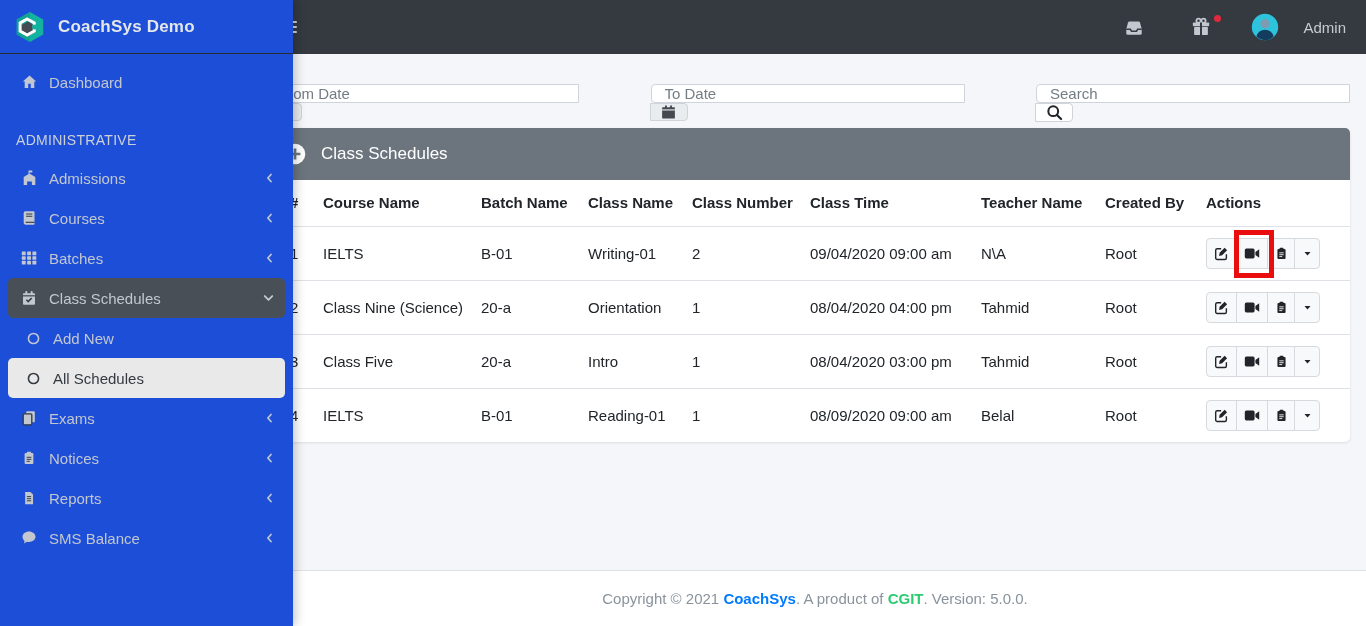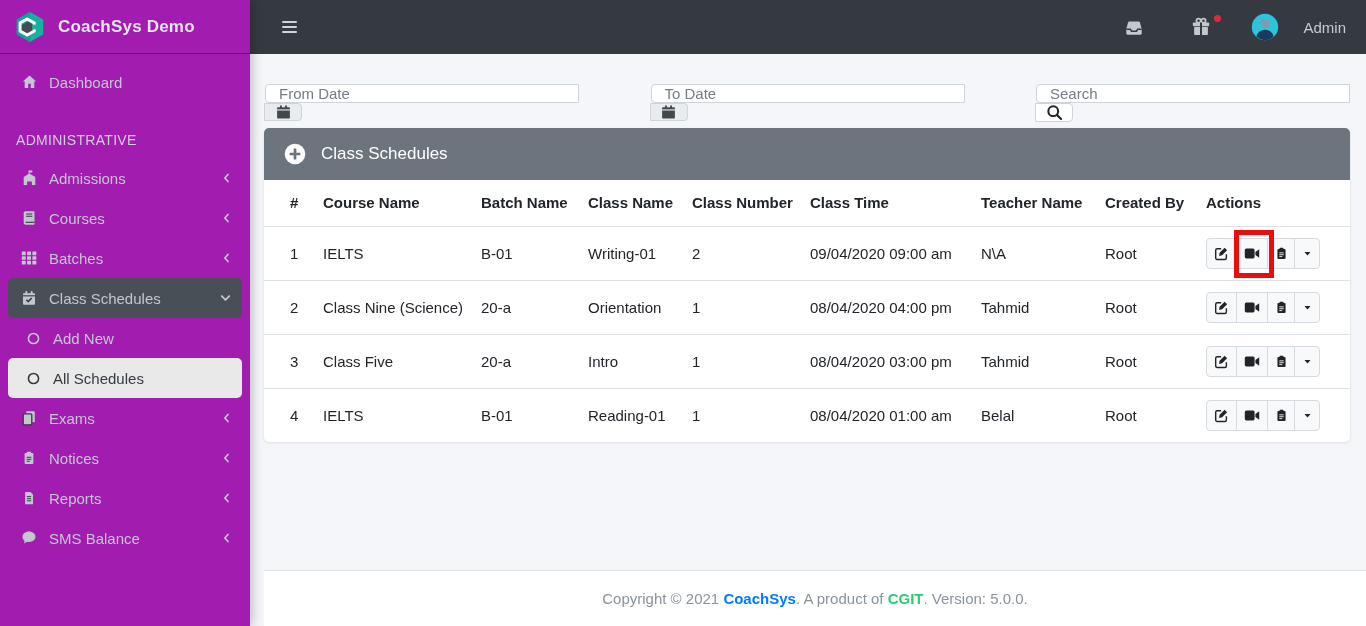--- a/index.html
+++ b/index.html
@@ -4,21 +4,21 @@
 <style>
   * { margin:0; padding:0; box-sizing:border-box; }
   html,body { width:1366px; height:626px; }
   body {
     position:relative; overflow:hidden; background:#f4f6f9;
     font-family:"Liberation Sans", sans-serif; color:#212529;
   }
   svg { display:block; }
 
   
-  .sidebar { position:absolute; left:0; top:0; bottom:0; width:250px; background:#a21caf; z-index:6;
+  .sidebar { position:absolute; left:0; top:0; bottom:0; width:293px; background:#1d4ed8; z-index:6;
              box-shadow:2px 0 10px rgba(0,0,0,.25); }
   .brand { height:54px; display:flex; align-items:center; gap:11px; padding:0 12px 0 13px;
            border-bottom:1px solid #272c31; }
   .brand-text { color:#e4e7ea; font-size:17px; font-weight:bold; letter-spacing:.2px; }
   .menu { padding:8px 8px 0 8px; }
   .menu-header { padding:30px 8px 10px 8px; color:#ccd1d7; font-size:14px; letter-spacing:.3px; }
   .menu-item { height:40px; display:flex; align-items:center; padding:0 10px 0 12px;
                border-radius:5px; color:#c2c7d0; font-size:15px; cursor:pointer; }
   .menu-item .mi-icon { width:18px; height:16px; margin-right:11px; display:flex; align-items:center; justify-content:center; }
   .menu-item .mi-label { flex:1; white-space:nowrap; }
@@ -490,21 +490,21 @@
                   </span>
                 </button>
               </span></td>
           </tr>
           <tr>
             <td>4</td>
             <td>IELTS</td>
             <td>B-01</td>
             <td>Reading-01</td>
             <td>1</td>
-            <td>08/04/2020 01:00 am</td>
+            <td>08/09/2020 09:00 am</td>
             <td>Belal</td>
             <td>Root</td>
             <td><span class="btn-group">
                 <button class="abtn w-edit">
                   <span>
                     <svg width="15" height="15" viewBox="0 0 16 16" fill="currentColor">
                       <path d="M13.2 8.7v4.1c0 .9-.7 1.6-1.6 1.6H3.4c-.9 0-1.6-.7-1.6-1.6V4.6c0-.9.7-1.6 1.6-1.6h4.2" fill="none" stroke="currentColor" stroke-width="1.5"></path>
                       <path d="M11.3 1.9 14 4.6 8.7 9.9l-3.3.7.6-3.4z"></path>
                     </svg>
                   </span>

